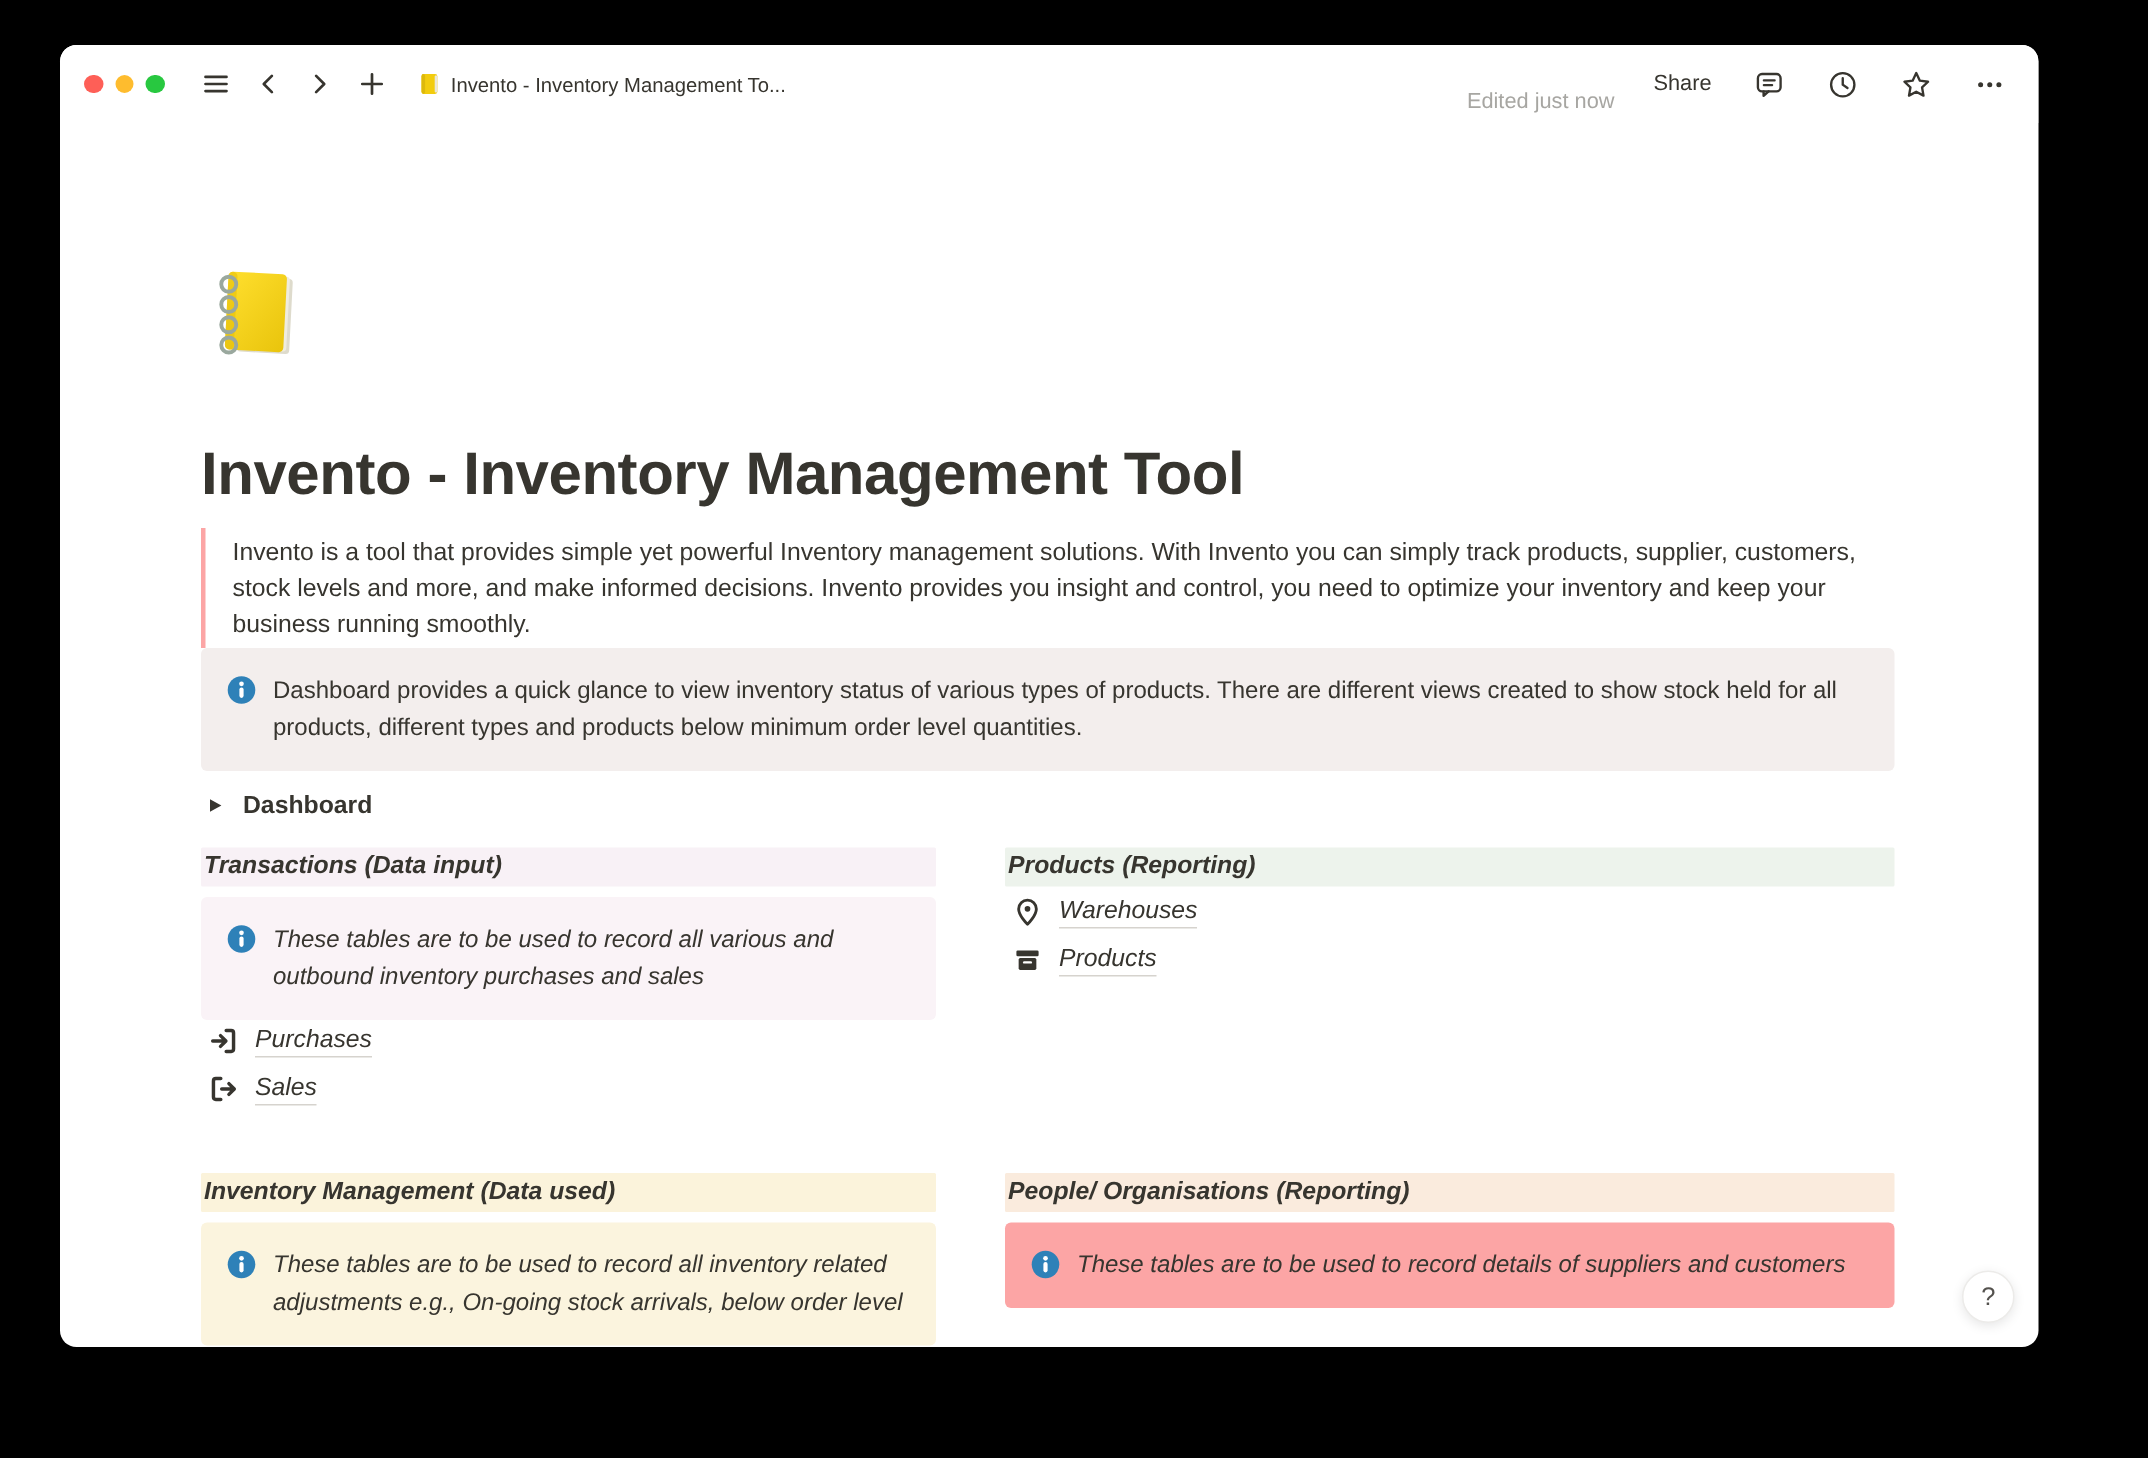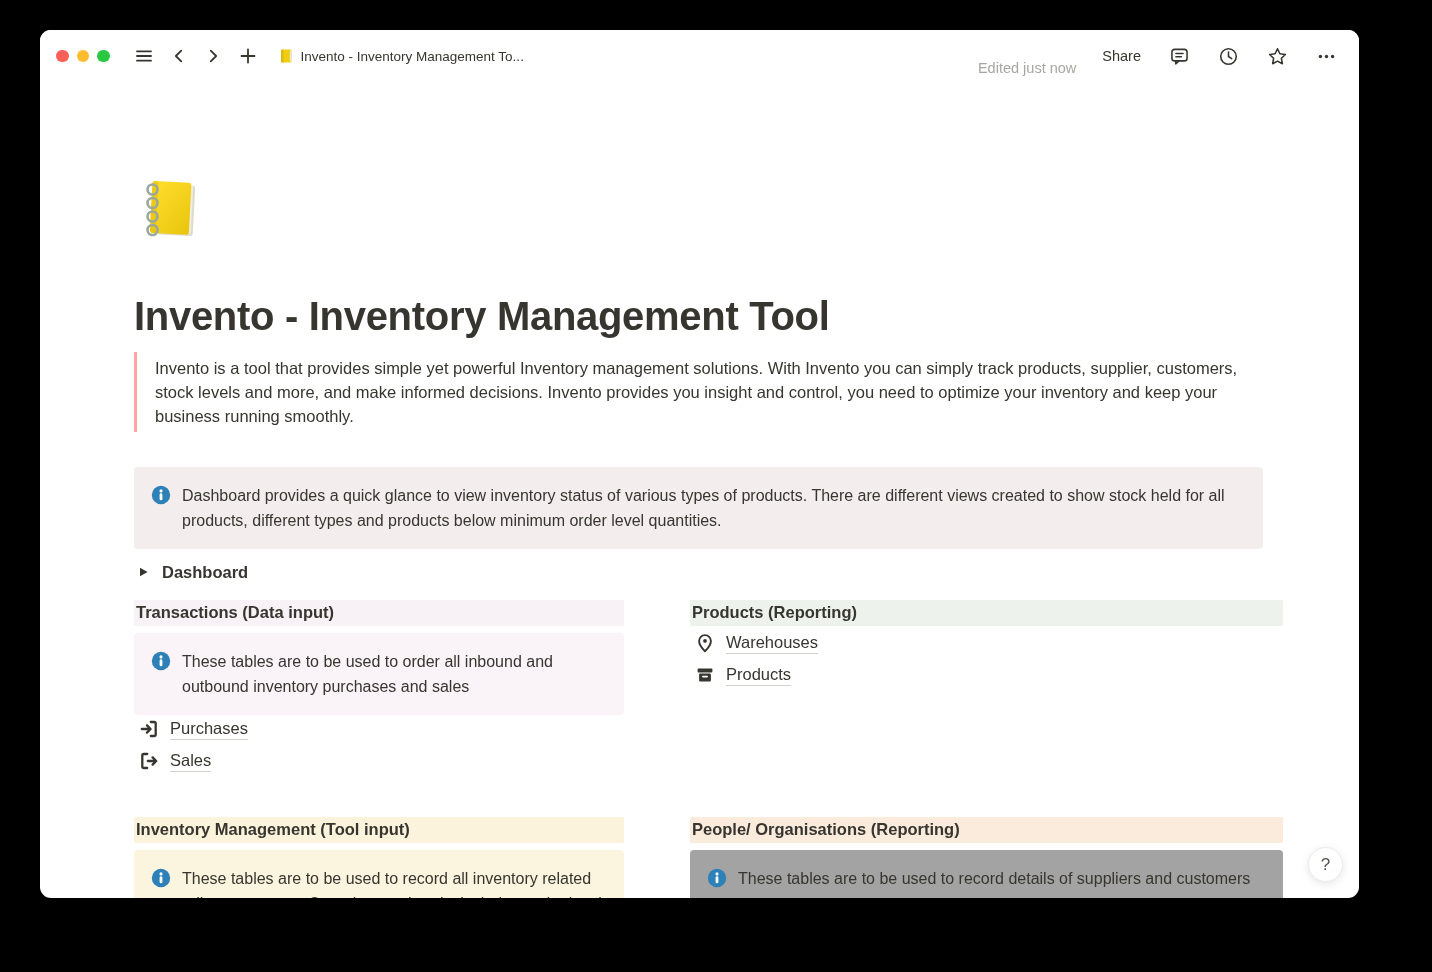--- a/index.html
+++ b/index.html
@@ -29,24 +29,24 @@
   
   .content { height:816px; overflow:hidden; }
   .page { margin-left:94px; width:1129px; padding-top:90px; }
   .page-icon { width:76px; height:76px; margin-bottom:0; cursor:pointer; }
   .page-title { font-size:40px; font-weight:700; margin:44px 0 0 0; color:var(--text); letter-spacing:-0.3px; line-height:48px; }
   .quote { margin-top:12px; border-left:3px solid #fca5a5; padding:4px 0 4px 18px; }
   .quote p { margin:0; font-size:16.5px; line-height:24px; color:var(--text); }
   .callout { display:flex; align-items:flex-start; gap:11px; padding:16px 16px 16px 17px; border-radius:4px; }
   .callout p { margin:0; font-size:16px; line-height:25px; color:var(--text); }
   .callout .info { flex:none; margin-top:2px; }
-  .callout-top { margin-top:35px; }
+  .callout-top { }
   .toggle-row { margin-top:8px; height:30px; display:flex; align-items:center; gap:13px; padding-left:3px; cursor:pointer; }
   .toggle-row .lbl { font-size:16.5px; font-weight:600; color:var(--text); }
-  .cols { display:flex; gap:66px; }
+  .cols { display:flex; gap:46px;font-style:italic; }
   .cols.row1 { margin-top:13px; }
   .cols.row2 { margin-top:34px; }
   .col-l { width:490px; flex:none; }
   .col-r { width:593px; flex:none; }
   .sec-header { font-size:16.5px; font-weight:700; margin:0 0 7px 0; padding:3px 6px 4px 2px; color:var(--text); border-radius:1px; }
   .links { margin-top:4px; }
   .link { display:flex; align-items:flex-start; gap:11px; height:32px; padding-left:5px; cursor:pointer; }
   .link .label { font-size:16.5px; font-weight:500; color:var(--text); border-bottom:1px solid var(--link-underline); padding-bottom:1px; }
   .link svg { flex:none; }
   
@@ -180,21 +180,21 @@
 
       <div class="cols row1">
         <div class="col-l">
           <h3 class="sec-header" style="background: rgb(248, 241, 246);">Transactions (Data input)</h3>
           <div class="callout" style="background: rgb(250, 243, 247);">
             <svg class="info" width="20" height="20" viewBox="0 0 20 20">
               <circle cx="10" cy="10" r="9.2" fill="#2E81B8"></circle>
                 <circle cx="10" cy="5.9" r="1.55" fill="#fff"></circle>
                 <rect x="8.6" y="8.3" width="2.8" height="7" rx="1.4" fill="#fff"></rect>
             </svg>
-            <p>These tables are to be used to order all inbound and outbound inventory purchases and sales</p>
+            <p>These tables are to be used to record all various and outbound inventory purchases and sales</p>
           </div>
           <div class="links">
             <div class="link">
               <svg width="20" height="20" viewBox="0 0 20 20" fill="none" stroke="#37352F" stroke-width="2.3" stroke-linecap="round" stroke-linejoin="round">
                 <path d="M11.8 3h3.3c.9 0 1.6.7 1.6 1.6v10.8c0 .9-.7 1.6-1.6 1.6h-3.3"></path>
                 <path d="M2.8 10h8.4M8 6.4 11.6 10 8 13.6"></path>
               </svg>
               <span class="label">Purchases</span>
             </div>
             <div class="link">
@@ -224,34 +224,34 @@
                 <path d="M7.8 11.6h4.4" stroke="#fff" stroke-width="1.6" stroke-linecap="round"></path>
               </svg>
               <span class="label">Products</span>
             </div>
           </div>
         </div>
       </div>
 
       <div class="cols row2">
         <div class="col-l">
-          <h3 class="sec-header" style="background: rgb(251, 243, 219);">Inventory Management (Tool input)</h3>
+          <h3 class="sec-header" style="background: rgb(251, 243, 219);">Inventory Management (Data used)</h3>
           <div class="callout" style="background: rgb(251, 244, 222);">
             <svg class="info" width="20" height="20" viewBox="0 0 20 20">
               <circle cx="10" cy="10" r="9.2" fill="#2E81B8"></circle>
                 <circle cx="10" cy="5.9" r="1.55" fill="#fff"></circle>
                 <rect x="8.6" y="8.3" width="2.8" height="7" rx="1.4" fill="#fff"></rect>
             </svg>
             <p>These tables are to be used to record all inventory related adjustments e.g., On-going stock arrivals, below order level</p>
           </div>
         </div>
 
         <div class="col-r">
           <h3 class="sec-header" style="background: rgb(250, 235, 221);">People/ Organisations (Reporting)</h3>
-          <div class="callout" style="background: #a3a3a3;">
+          <div class="callout" style="background: #fca5a5;">
             <svg class="info" width="20" height="20" viewBox="0 0 20 20">
               <circle cx="10" cy="10" r="9.2" fill="#2E81B8"></circle>
                 <circle cx="10" cy="5.9" r="1.55" fill="#fff"></circle>
                 <rect x="8.6" y="8.3" width="2.8" height="7" rx="1.4" fill="#fff"></rect>
             </svg>
             <p>These tables are to be used to record details of suppliers and customers</p>
           </div>
         </div>
       </div>
 

